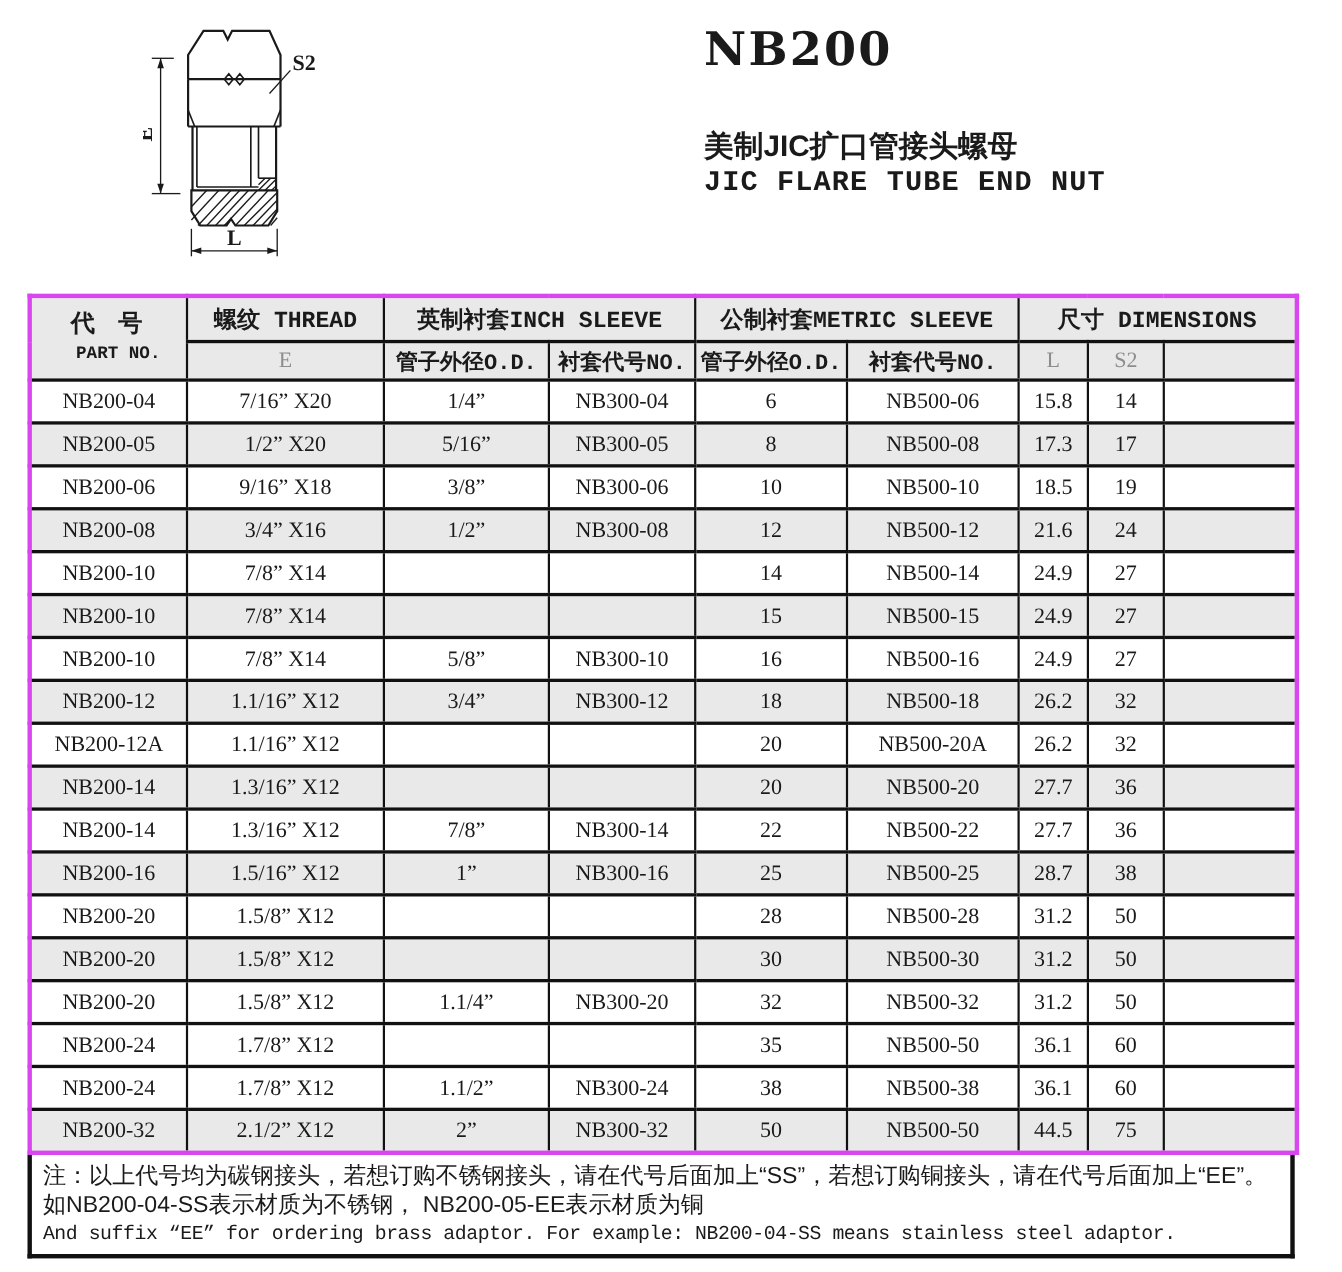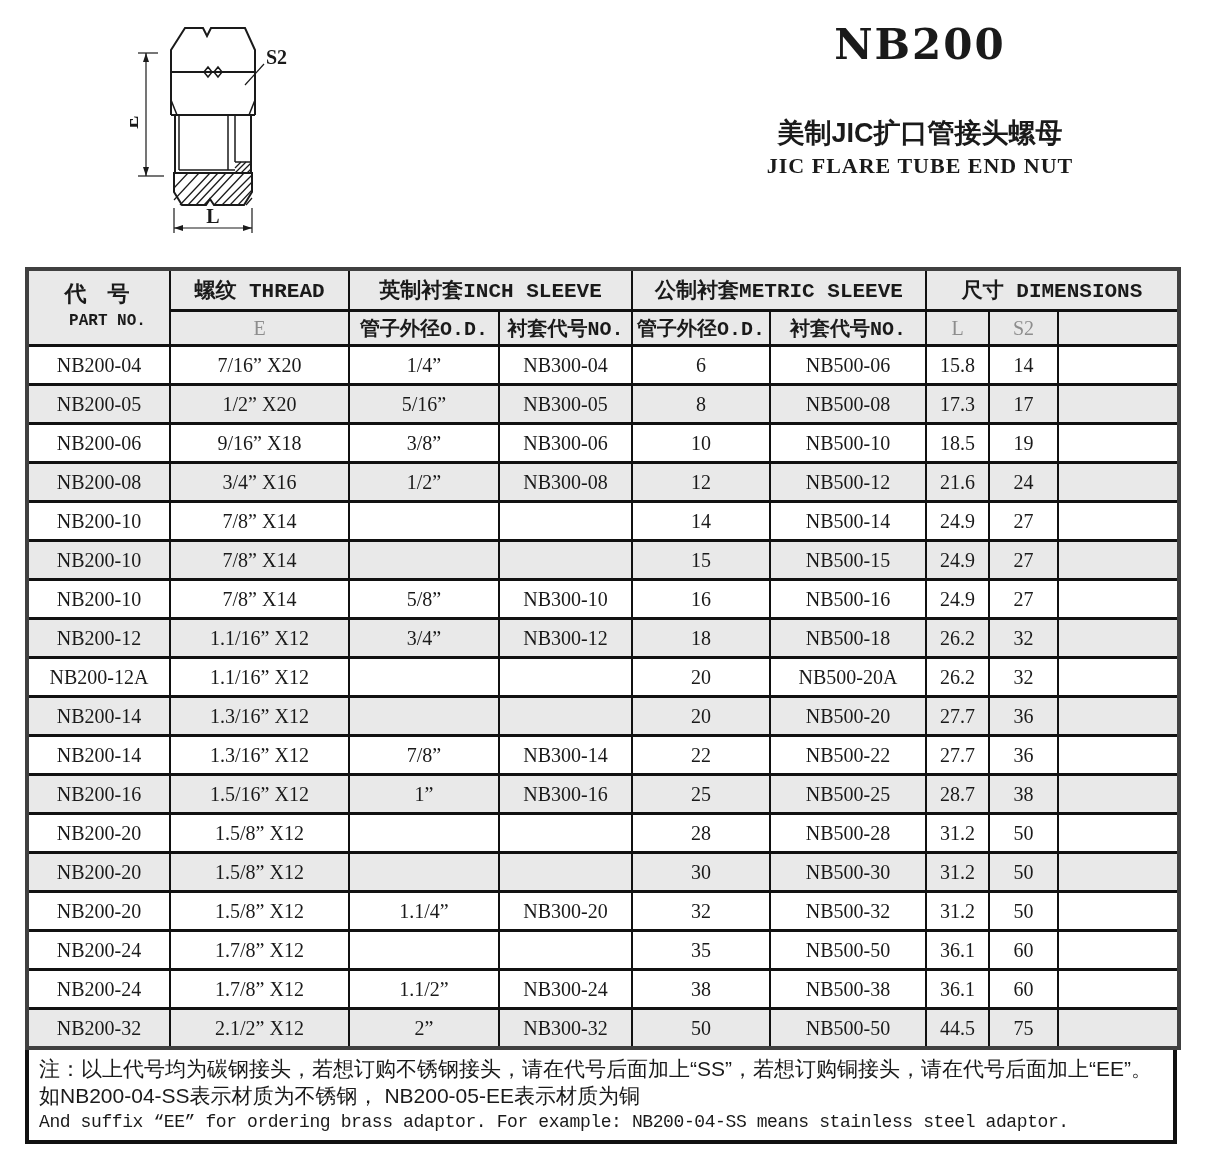--- a/index.html
+++ b/index.html
@@ -3,35 +3,35 @@
 <meta charset="utf-8">
 <style>
   html,body{margin:0;padding:0;background:#ffffff;}
   .page{position:relative;width:1220px;height:1156px;background:#ffffff;overflow:hidden;
         font-family:"Liberation Serif","DejaVu Serif",serif;color:#1a1a1a;}
 
   
   .drawing{position:absolute;left:130px;top:20px;width:170px;height:220px;}
 
   
-  .title-block{position:absolute;left:640px;top:22px;width:560px;text-align:center;}
+  .title-block{position:absolute;left:640px;top:22px;width:560px;}
   .model{font-family:"DejaVu Serif","Liberation Serif",serif;font-weight:bold;
          font-size:42px;letter-spacing:2px;line-height:46px;}
   .subtitle-cn{margin-top:48px;font-size:27px;font-weight:bold;line-height:34px;
                font-family:"Liberation Sans","DejaVu Sans",sans-serif;}
-  .subtitle-en{font-size:22px;font-weight:bold;line-height:32px;letter-spacing:1px;
-               font-family:Liberation Serif, serif;}
+  .subtitle-en{font-size:26px;font-weight:bold;line-height:32px;letter-spacing:1px;
+               font-family:Liberation Mono, monospace;}
 
   
   .content{position:absolute;left:25px;top:267px;width:1152px;}
   table{border-collapse:collapse;table-layout:fixed;width:1152px;}
   th,td{border-left:2px solid #111;border-right:2px solid #111;
         border-top:3px solid #111;border-bottom:3px solid #111;
         text-align:center;vertical-align:middle;padding:0;overflow:hidden;}
-  table{border:4px solid #404040;}
+  table{border:4px solid #d946ef;}
   thead th{background:#e9e9e9;}
   th.group{font-size:21px;font-weight:bold;height:38px;
            font-family:"Liberation Mono","DejaVu Sans Mono",monospace;}
   th.part-head{font-family:"Liberation Mono","DejaVu Sans Mono",monospace;}
   th.part-head .cn{font-size:22px;font-weight:bold;letter-spacing:4px;line-height:26px;}
   th.part-head .en{font-size:16px;font-weight:bold;line-height:24px;margin-left:17px;}
   th.sub{font-size:20px;font-weight:bold;height:32px;
          font-family:"Liberation Mono","DejaVu Sans Mono",monospace;}
   th.sub.dim{color:#8d8d8d;font-weight:normal;
              font-family:"Liberation Serif","DejaVu Serif",serif;}

